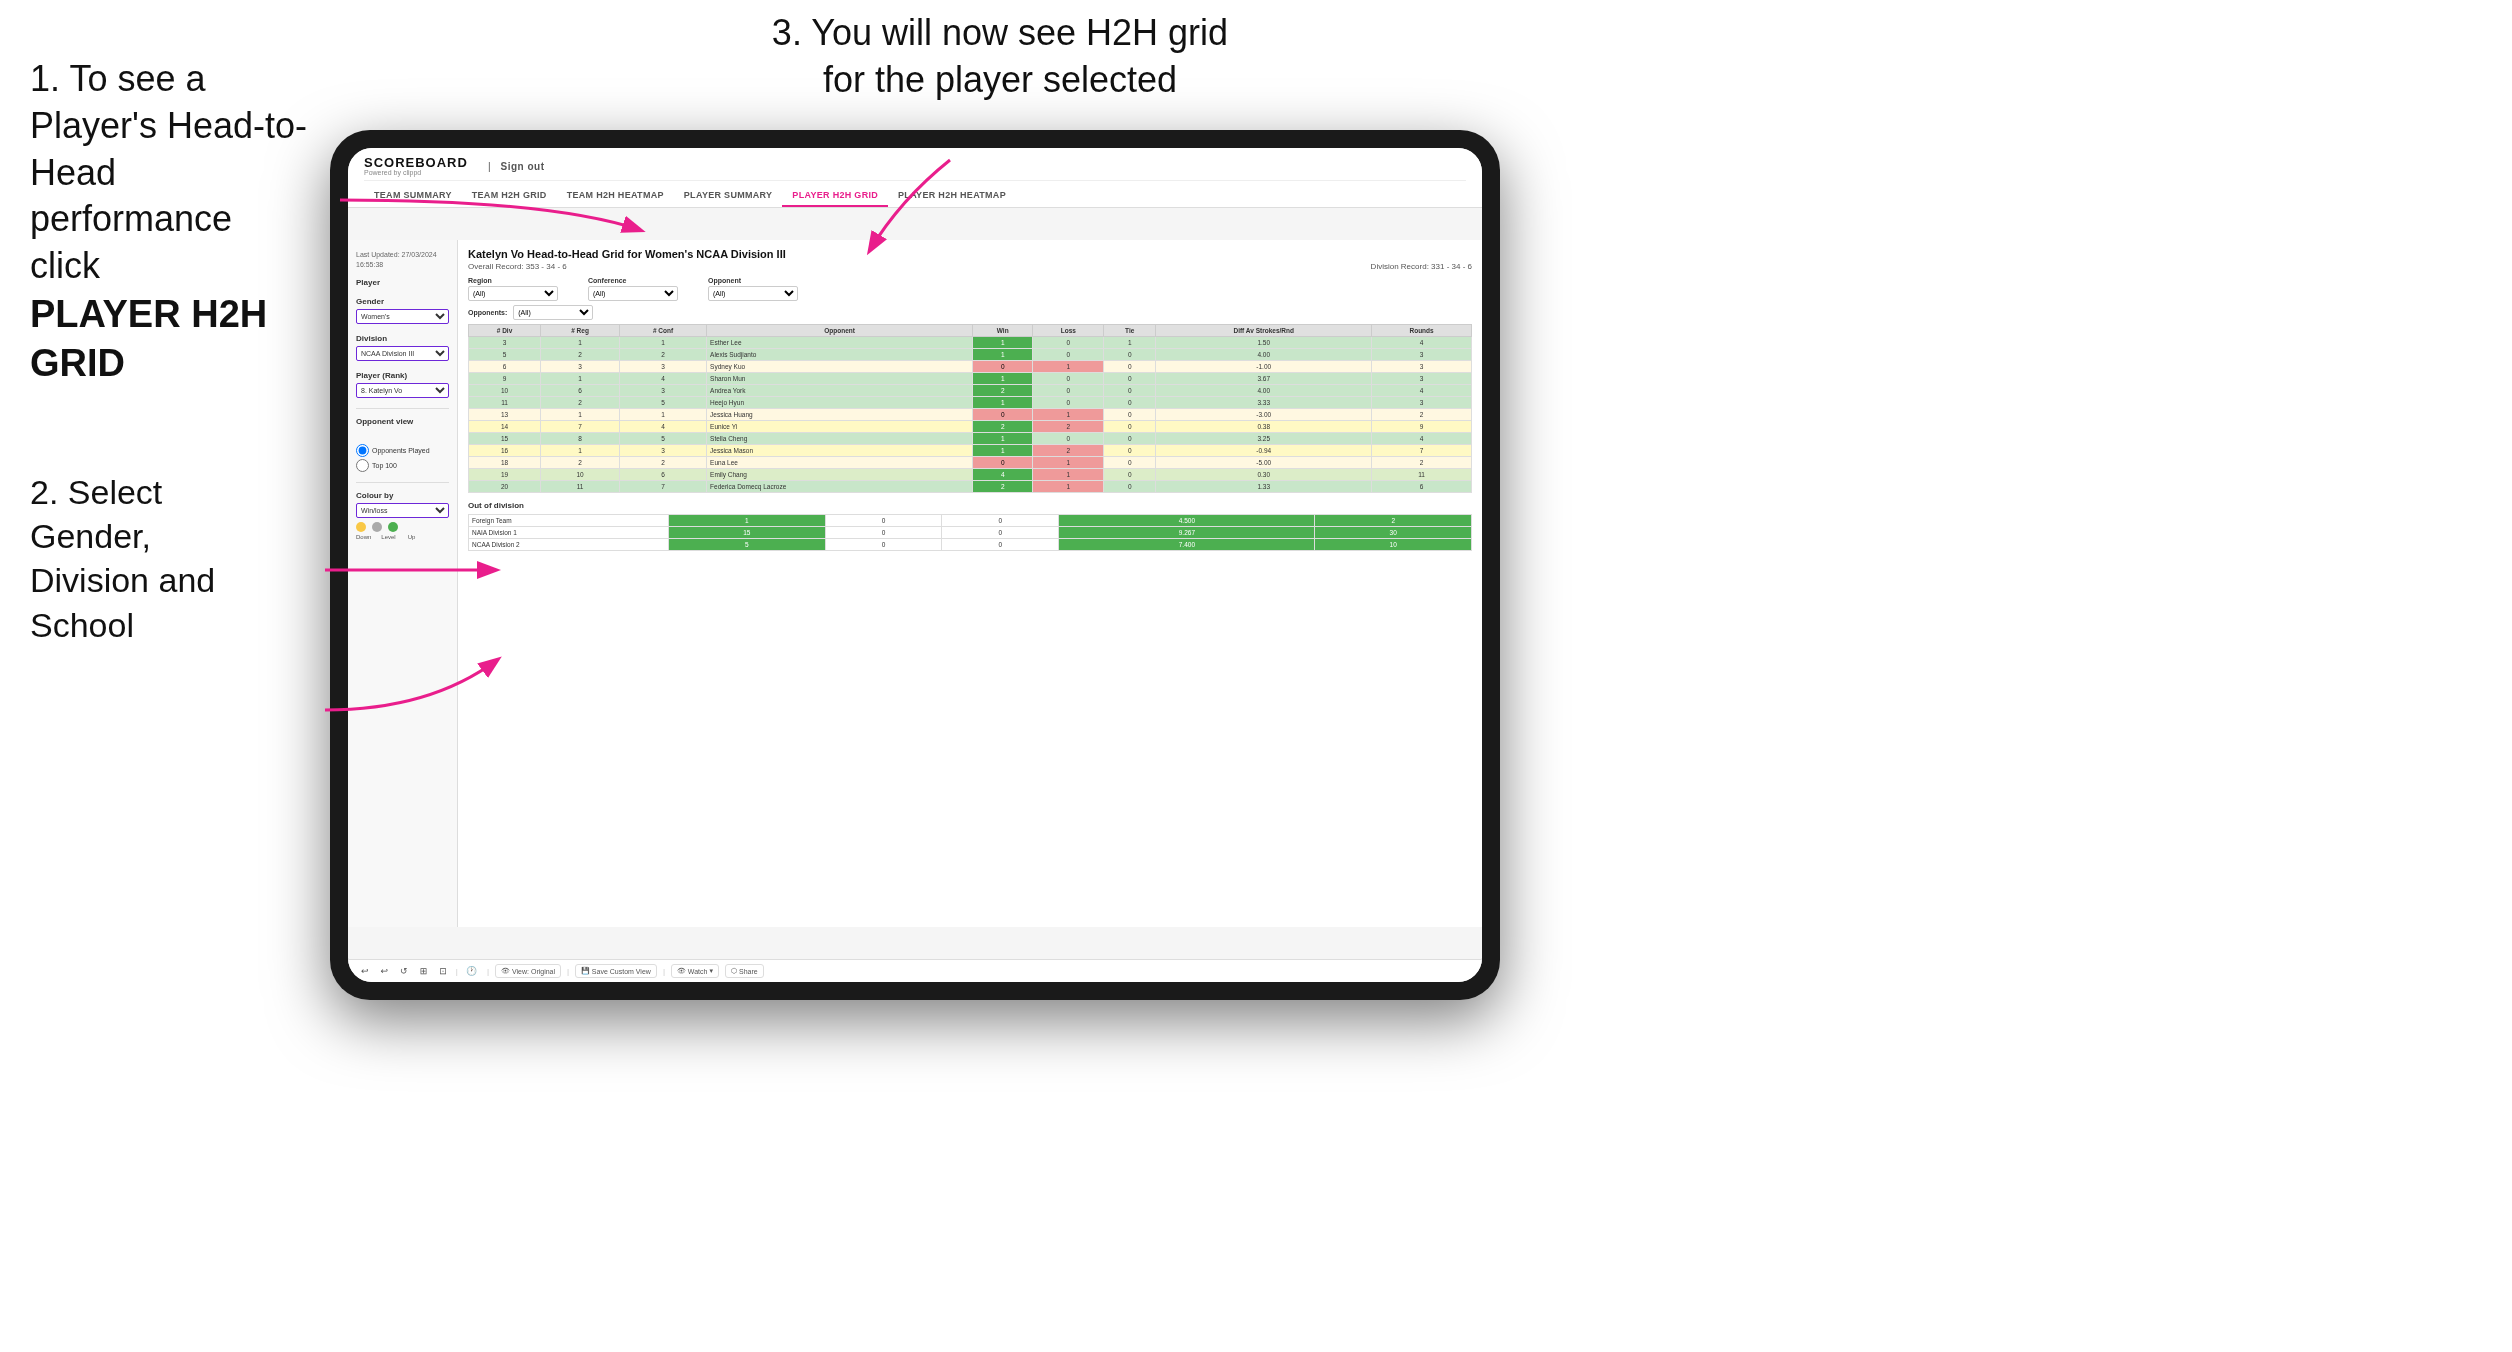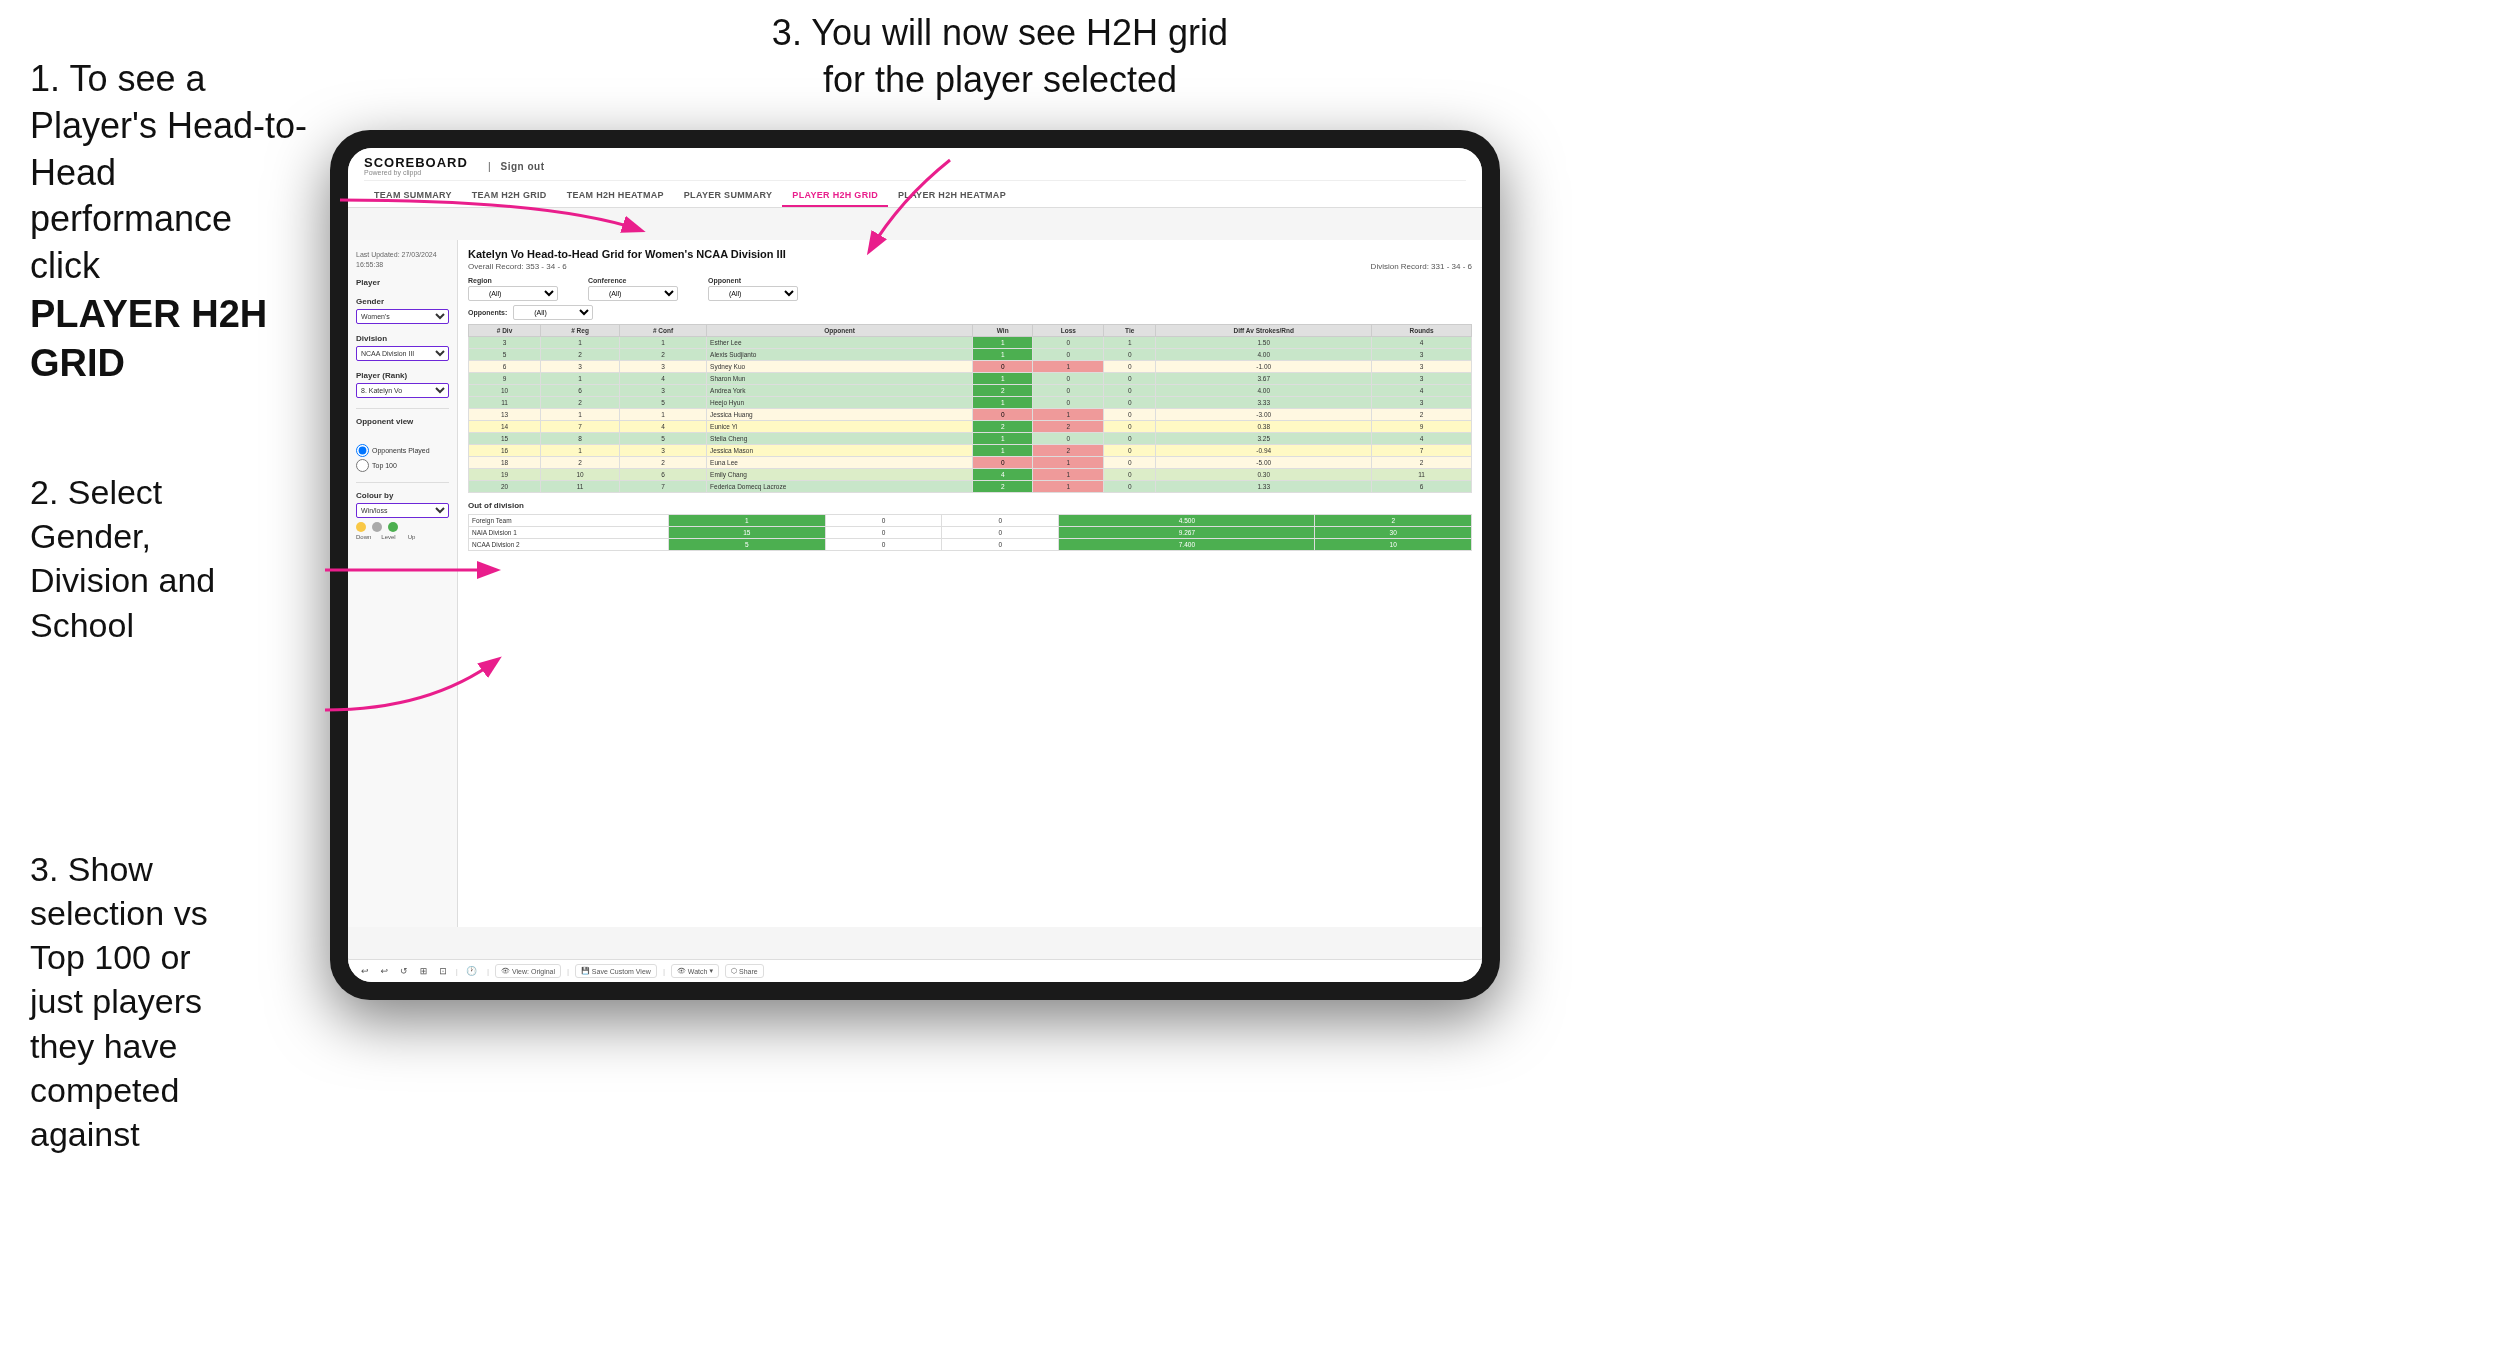--- a/index.html
+++ b/index.html
@@ -284,21 +284,21 @@
     }
 
     .filter-select-label {
       font-size: 7px;
       font-weight: 700;
       color: #333;
     }
 
     .filter-select {
       font-size: 7px;
-      padding: 2px 16px;
+      padding: 2px 0;
       border: 1px solid #ccc;
       background: white;
       border-radius: 2px;
       width: 90px;
     }
 
     .opponents-label {
       font-size: 7px;
       font-weight: 700;
       color: #333;
@@ -417,23 +417,20 @@
   </div>
 </div>
 
 <div class="top-right-instruction">
   <span>3. You will now see H2H grid for the player selected</span>
 </div>
 
 <div class="bottom-left-instructions">
   <div class="bottom-instruction-block">
     <div class="bottom-instruction-text">2. Select Gender, Division and School</div>
-  </div>
-  <div class="bottom-instruction-block" style="margin-top: 200px;">
-    <div class="bottom-instruction-text">3. Show selection vs Top 100 or just players they have competed against</div>
   </div>
 </div>
 
 <div class="tablet-frame">
   <div class="tablet-screen">
 
     <div class="nav-bar">
       <div class="nav-top">
         <div class="scoreboard-logo">
           <span class="logo-text">SCOREBOARD</span>

